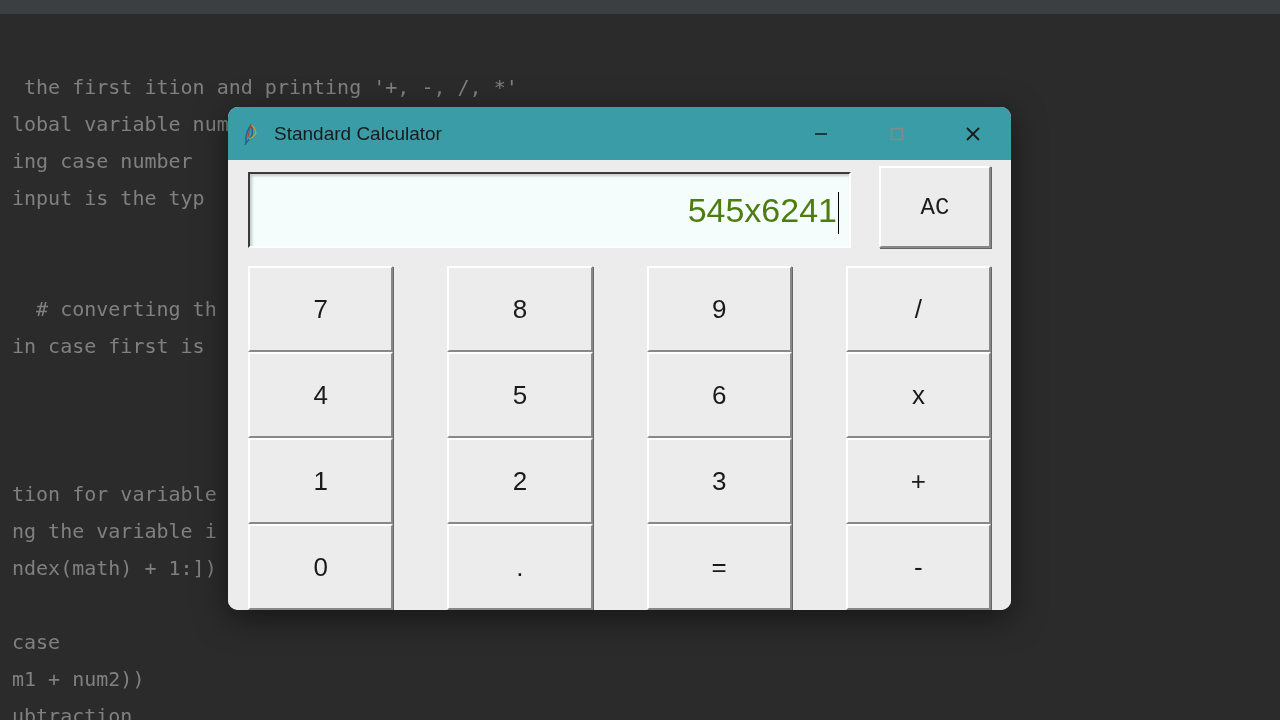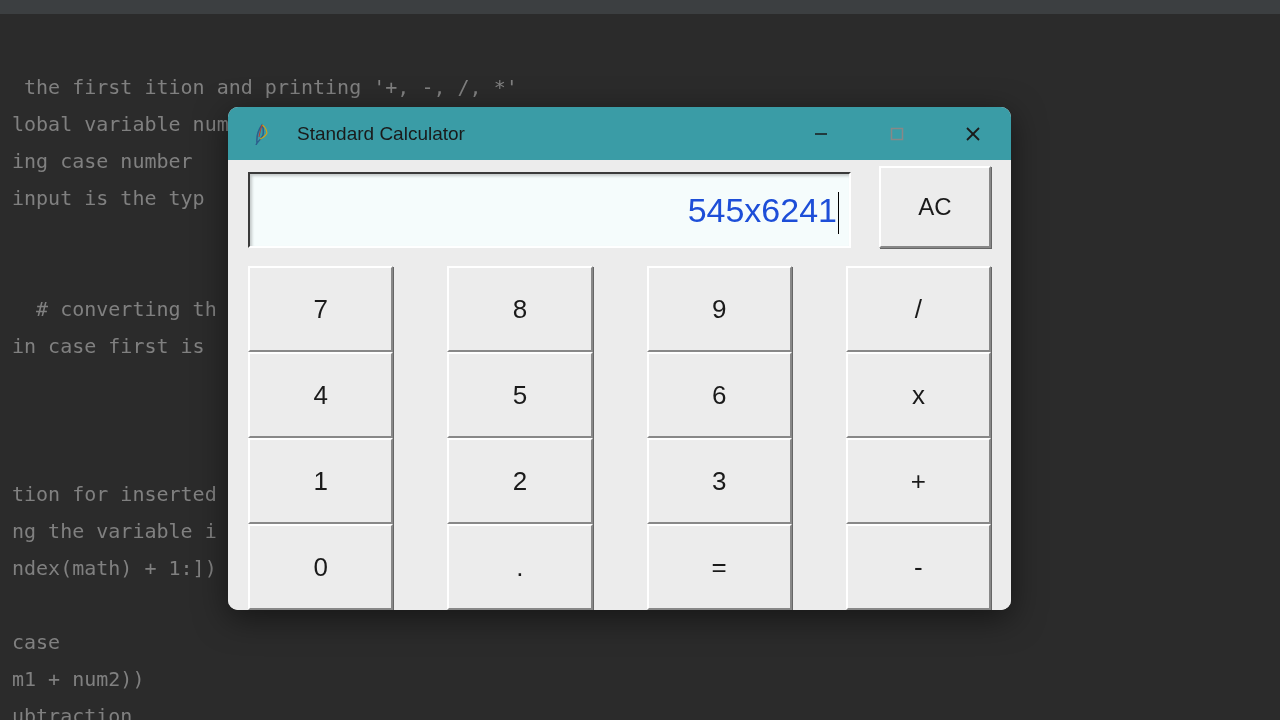--- a/index.html
+++ b/index.html
@@ -35,23 +35,22 @@
       background: #ececec;
       border-radius: 10px;
       box-shadow: 0 8px 32px rgba(0,0,0,0.5);
       overflow: hidden;
     }
     .titlebar {
       height: 53px;
       background: #3a9ca6;
       display: flex;
       align-items: center;
-      padding: 0 25px;
+      padding: 0 14px;
       position: relative;
-      gap: 12px;
     }
     .titlebar-icon {
       width: 18px;
       height: 24px;
       margin-right: 14px;
       display: flex;
       align-items: center;
       justify-content: center;
     }
     .titlebar-title {
@@ -90,21 +89,21 @@
     .display {
       flex: 1;
       height: 76px;
       background: #f5fcfc;
       border: 2px solid #3a3a3a;
       border-right-color: #fff;
       border-bottom-color: #fff;
       box-shadow: inset 2px 2px 3px rgba(0,0,0,0.2);
       font-family: Arial, sans-serif;
       font-size: 34px;
-      color: #1d4ed8;
+      color: #4d7c0f;
       text-align: right;
       padding: 0 10px;
       line-height: 72px;
       position: relative;
     }
     .display .cursor {
       display: inline-block;
       width: 1px;
       height: 42px;
       background: #000;
@@ -113,21 +112,21 @@
     }
     .ac-button {
       width: 112px;
       height: 82px;
       margin-top: -6px;
       background: #ececec;
       border-top: 2px solid #fff;
       border-left: 2px solid #fff;
       border-right: 2px solid #888;
       border-bottom: 2px solid #888;
-      font-family: Liberation Sans, sans-serif;
+      font-family: Liberation Mono, monospace;
       font-size: 24px;
       color: #1a1a1a;
       display: flex;
       align-items: center;
       justify-content: center;
       cursor: pointer;
       box-shadow: 1px 1px 0 #666;
     }
     .calc-btn {
       height: 86px;
@@ -173,21 +172,21 @@
 <span>lobal variable num1</span>
 <span>ing case number </span>
 <span>input is the typ</span>
 <span></span>
 <span></span>
 <span>  # converting th</span>
 <span>in case first is</span>
 <span></span>
 <span></span>
 <span></span>
-<span>tion for inserted</span>
+<span>tion for variable</span>
 <span>ng the variable i</span>
 <span>ndex(math) + 1:])</span>
 <span></span>
 <span>case</span>
 <span>m1 + num2))</span>
 <span>ubtraction</span>
 </div>
 
 <div class="window">
   <div class="titlebar">

